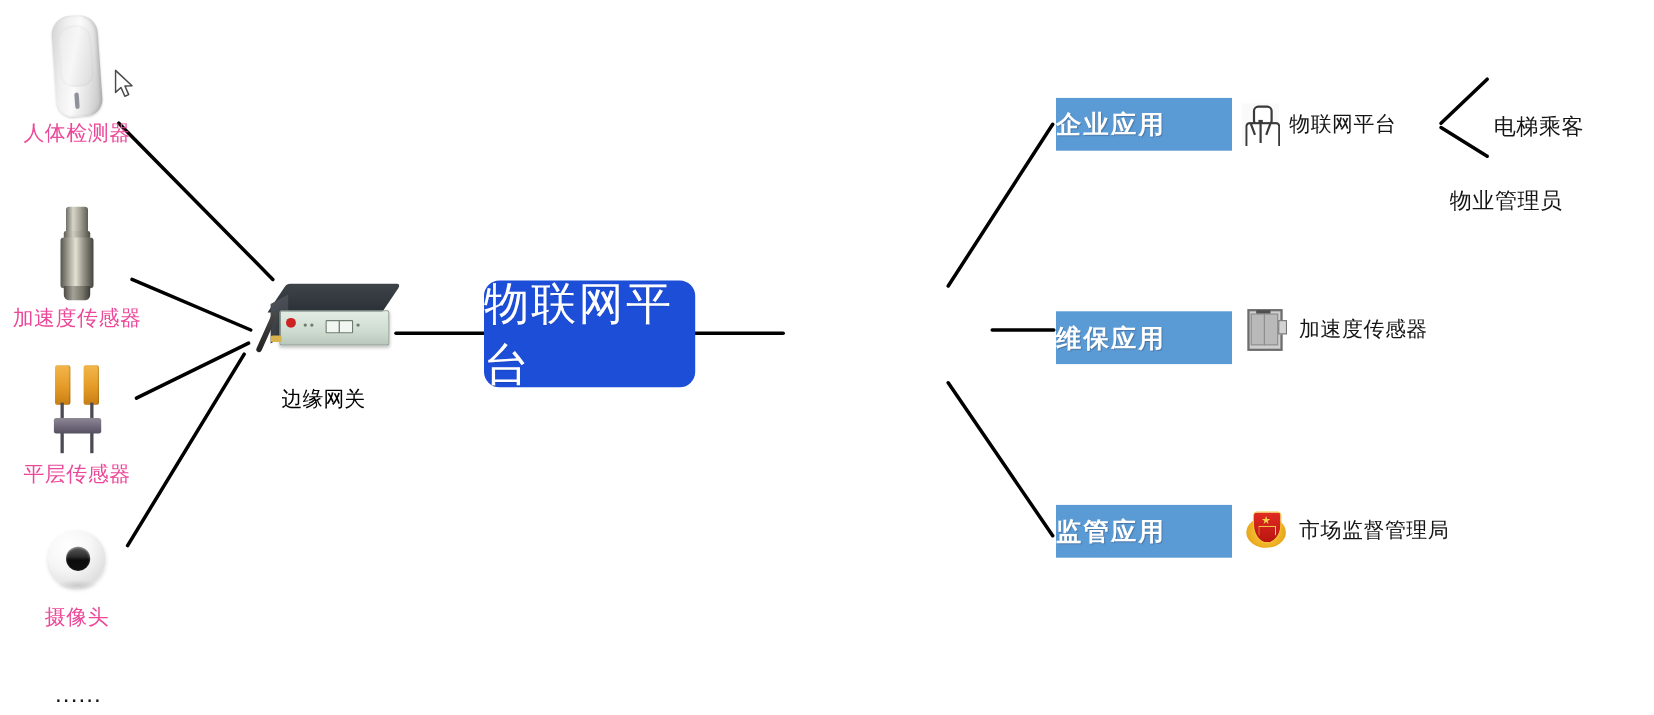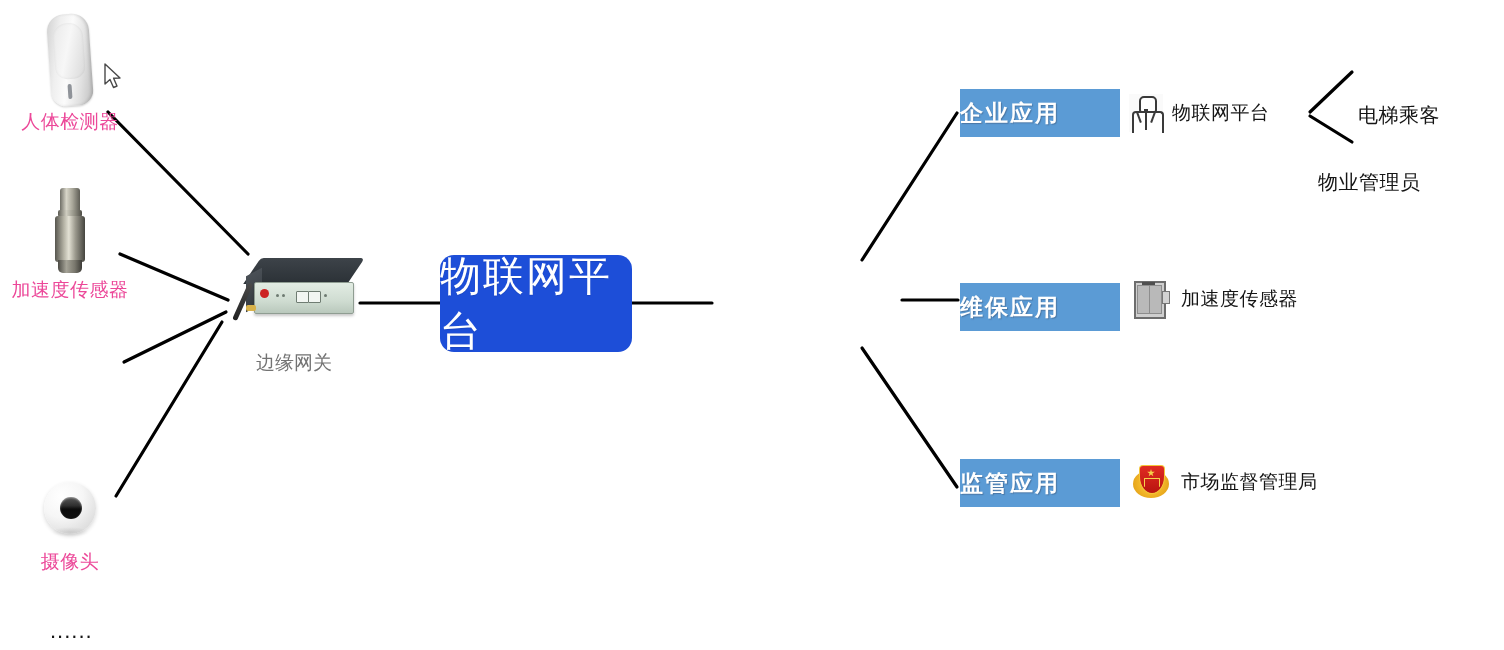--- a/index.html
+++ b/index.html
@@ -252,20 +252,30 @@
   <div class="sensor node" style="left:10px;top:188px;width:120px;">
     <div class="art accel">
       <div class="top"></div>
         <div class="ring"></div>
         <div class="barrel"></div>
         <div class="base"></div>
     </div>
     <div class="cap">加速度传感器</div>
   </div>
 
+  <div class="sensor node" style="left:12px;top:332px;width:116px;">
+    <div class="art level">
+      <div class="prongL"></div>
+        <div class="prongR"></div>
+      <div class="stemL"></div>
+        <div class="stemR"></div>
+        <div class="bar"></div>
+    </div>
+    <div class="cap">平层传感器</div>
+  </div>
 
   <div class="sensor node" style="left:24px;top:482px;width:92px;">
     <div class="art cam">
       <div class="ball"></div>
         <div class="lens"></div>
         <div class="shadow"></div>
     </div>
     <div class="cap" style="margin-top:14px;">摄像头</div>
   </div>
 
@@ -279,21 +289,21 @@
       <div class="logo"></div>
       <div class="port p1"></div>
       <div class="port p2"></div>
       <div class="dot" style="left:44px;"></div>
       <div class="dot" style="left:50px;"></div>
       <div class="dot" style="left:92px;"></div>
       <div class="ant"></div>
       <div class="antbase"></div>
     </div>
   </div>
-  <div class="cap" style="position:absolute;left:256px;top:350px;font-size:19px;color:#737373;white-space:nowrap;">边缘网关</div>
+  <div class="cap" style="position:absolute;left:256px;top:350px;font-size:19px;color:#000000;white-space:nowrap;">边缘网关</div>
 
   <div class="graybox" style="left:440px;top:255px;width:192px;height:97px;">
     <span>物联网平台</span>
   </div>
 
 
   <div class="bluebox" style="left:960px;top:89px;">
     <span>企业应用</span>
   </div>
   <div class="bluebox" style="left:960px;top:283px;">

